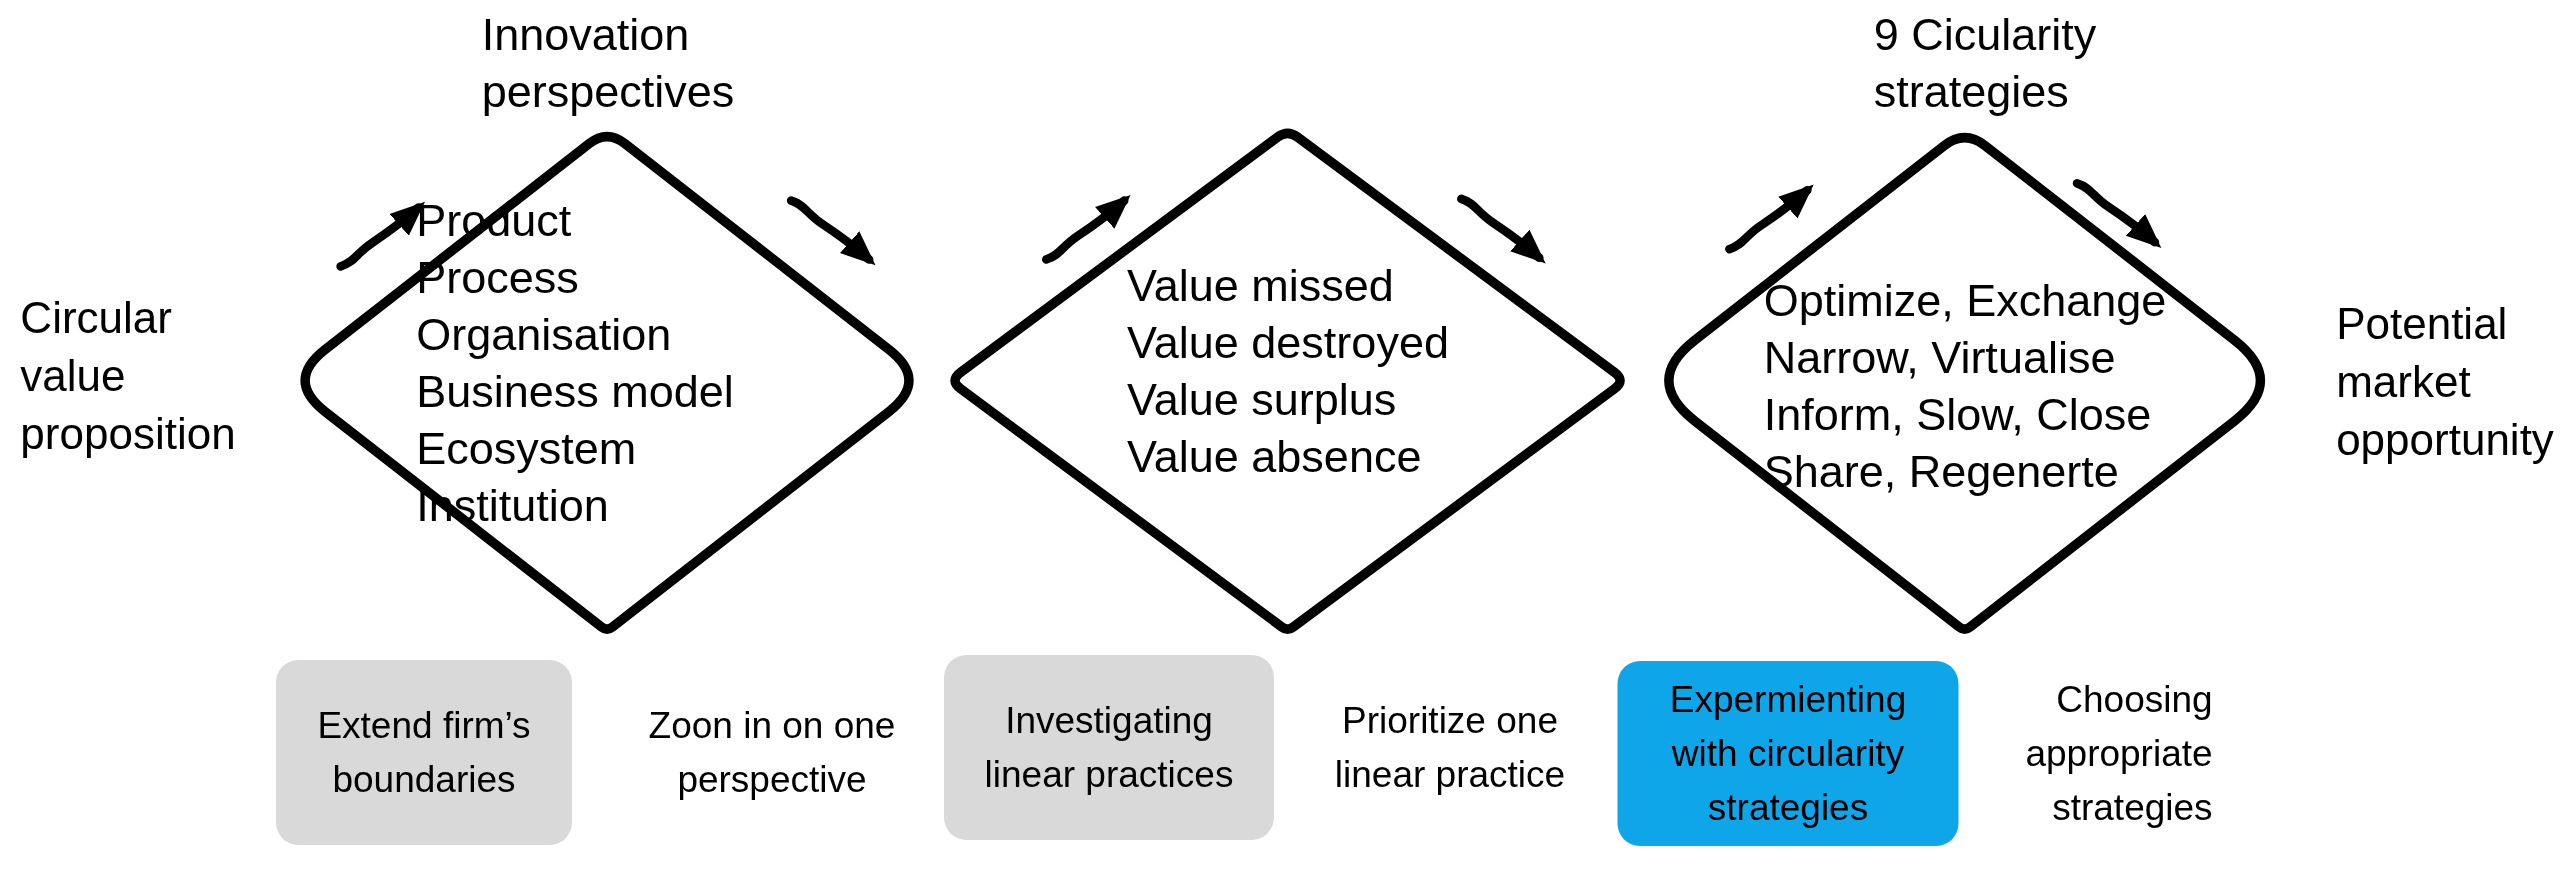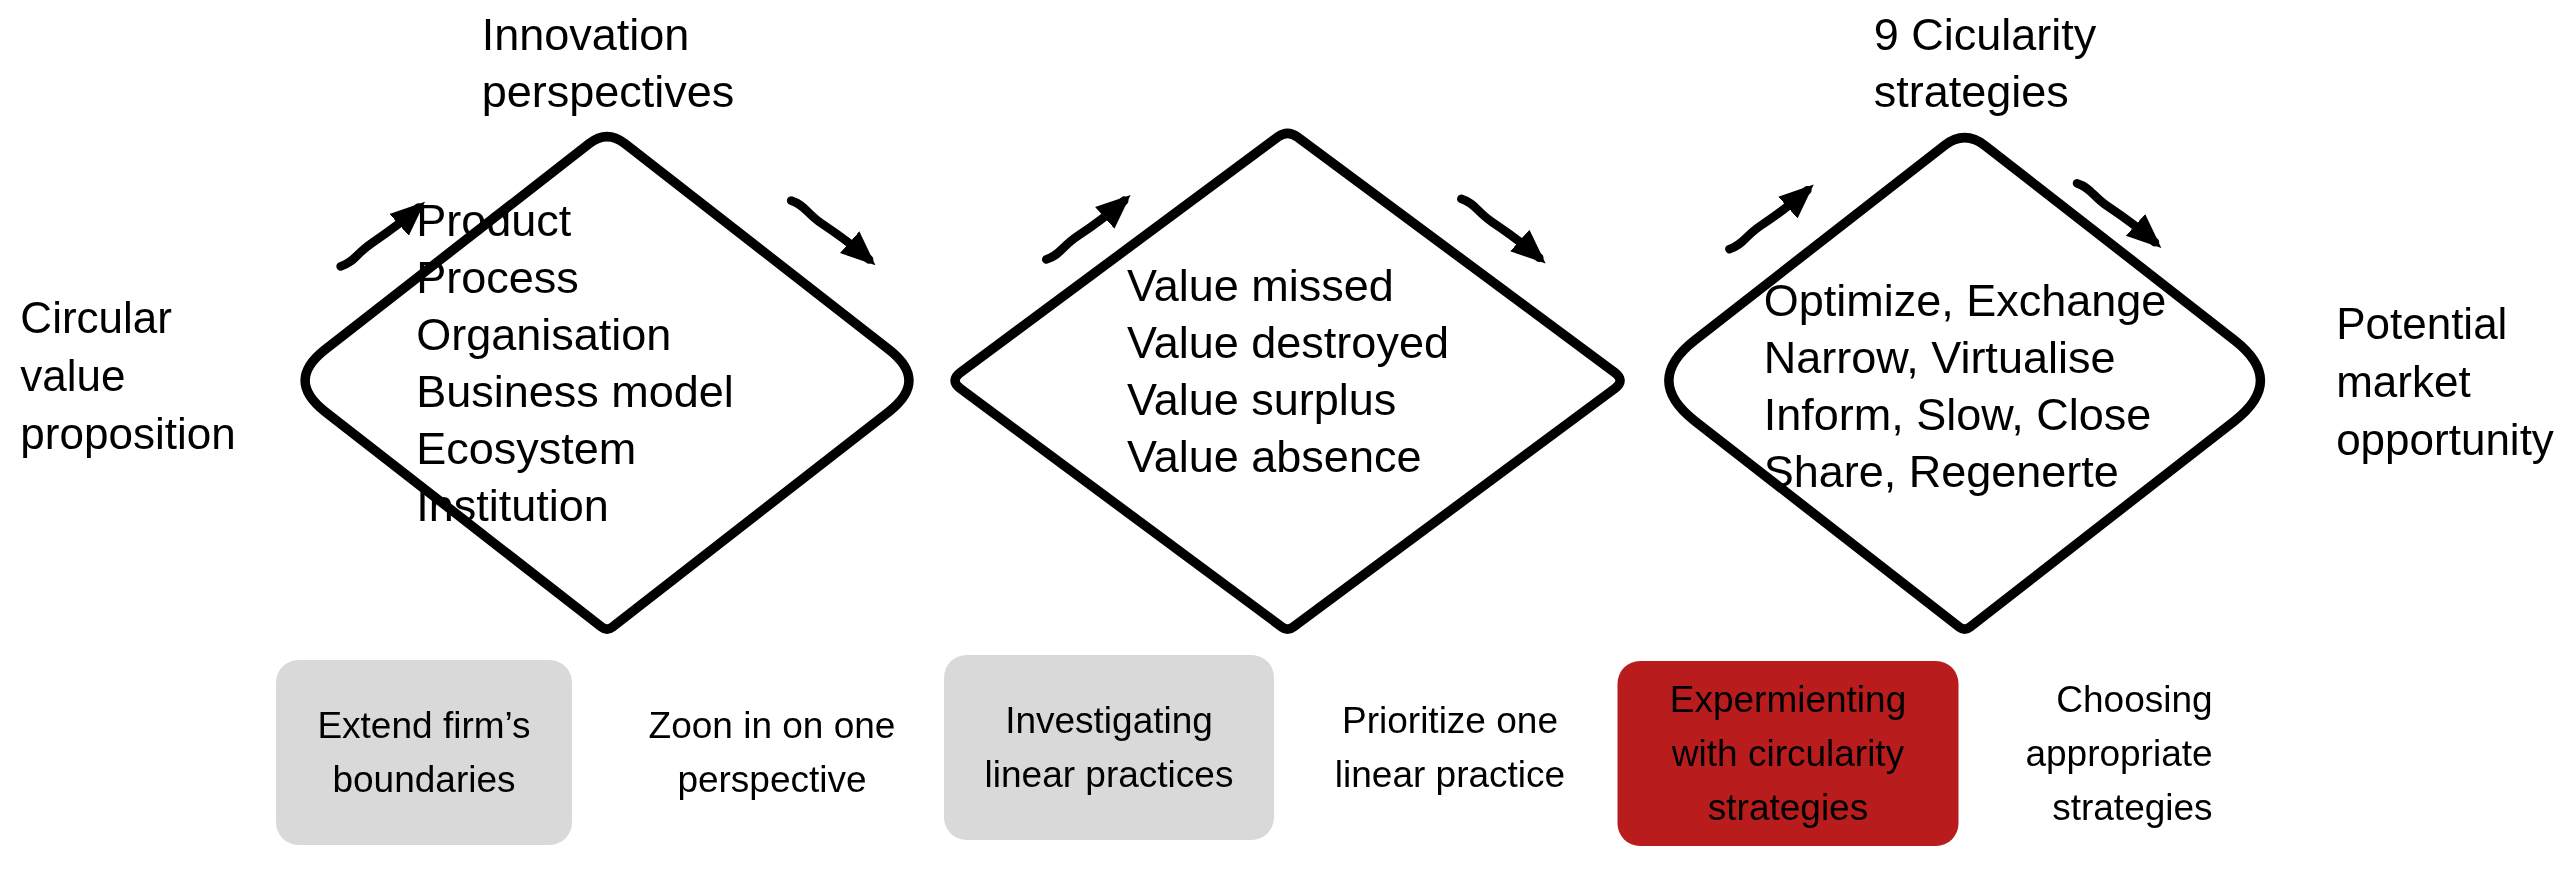--- a/index.html
+++ b/index.html
@@ -89,21 +89,21 @@
 linear practice</div>
   <div class="bottom-cell activity-box" style="left: 1109px; top: 655px; width: 330px; background: rgb(217, 217, 217);">Investigating
 linear practices</div>
 
   <div class="lbl" style="left:1965px; top:6px;margin-left:20px;">9 Cicularity
 strategies</div>
   <div class="lbl" style="left:1965px; top:272px;">Optimize, Exchange
 Narrow, Virtualise
 Inform, Slow, Close
 Share, Regenerte</div>
-  <div class="bottom-cell activity-box" style="left: 1788px; top: 661px; width: 341px; background: #b91c1c;">Expermienting
+  <div class="bottom-cell activity-box" style="left: 1788px; top: 661px; width: 341px; background: #0ea5e9;">Expermienting
 with circularity
 strategies</div>
   <div class="bottom-cell" style="left:2119px; top:661px; width:285px;text-align:right;">Choosing
 appropriate
 strategies</div>
 
 </div>
 
 
 </body></html>

